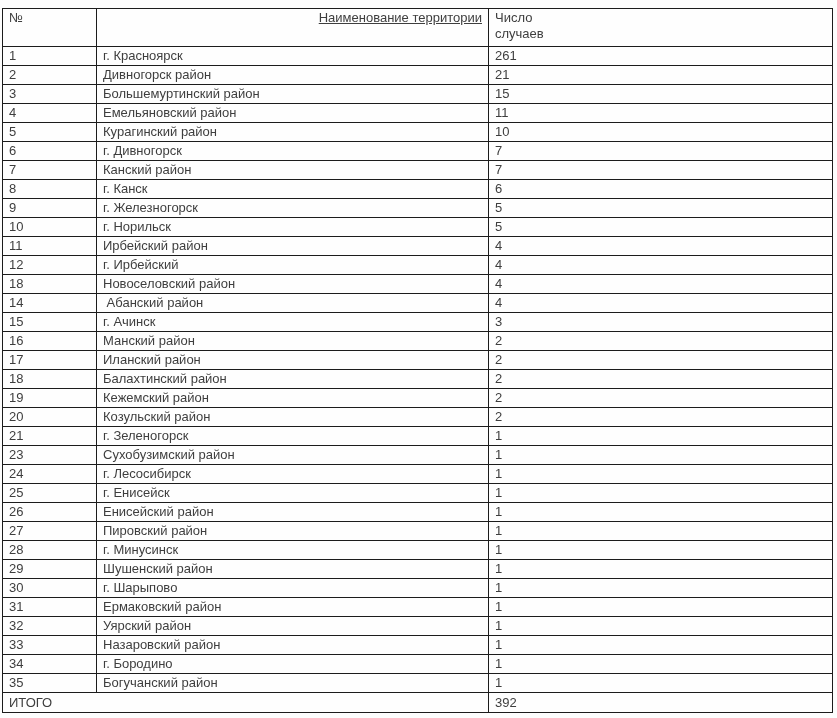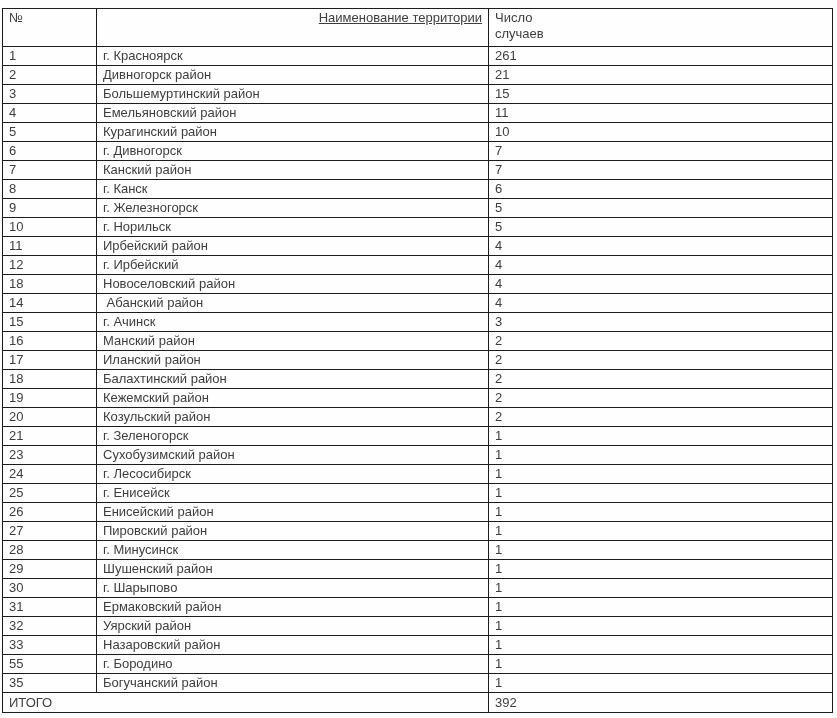--- a/index.html
+++ b/index.html
@@ -222,21 +222,21 @@
           <td class="cell-num">32</td>
           <td class="cell-territory">Уярский район</td>
           <td class="cell-cases">1</td>
         </tr>
         <tr>
           <td class="cell-num">33</td>
           <td class="cell-territory">Назаровский район</td>
           <td class="cell-cases">1</td>
         </tr>
         <tr>
-          <td class="cell-num">55</td>
+          <td class="cell-num">34</td>
           <td class="cell-territory">г. Бородино</td>
           <td class="cell-cases">1</td>
         </tr>
         <tr>
           <td class="cell-num">35</td>
           <td class="cell-territory">Богучанский район</td>
           <td class="cell-cases">1</td>
         </tr>
       </tbody>
     <tfoot>

